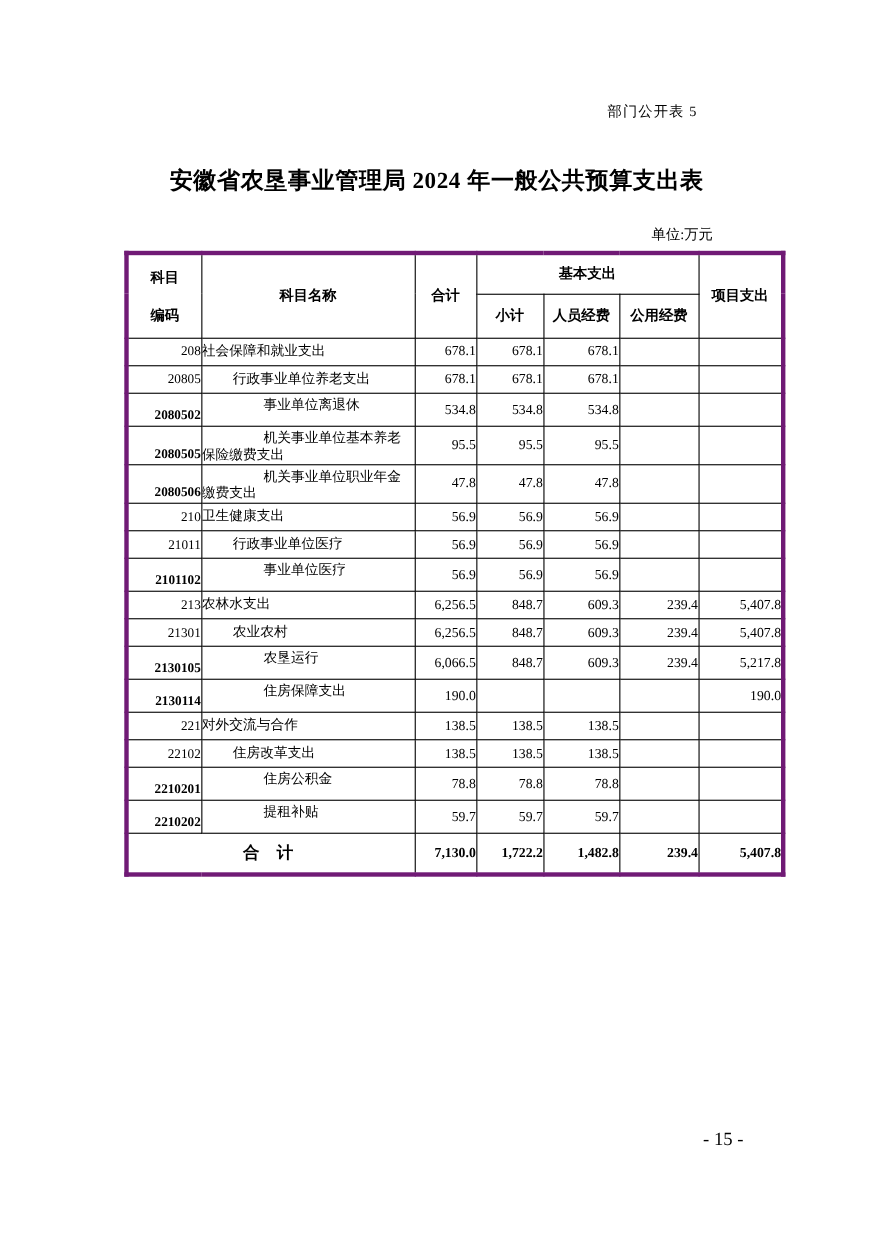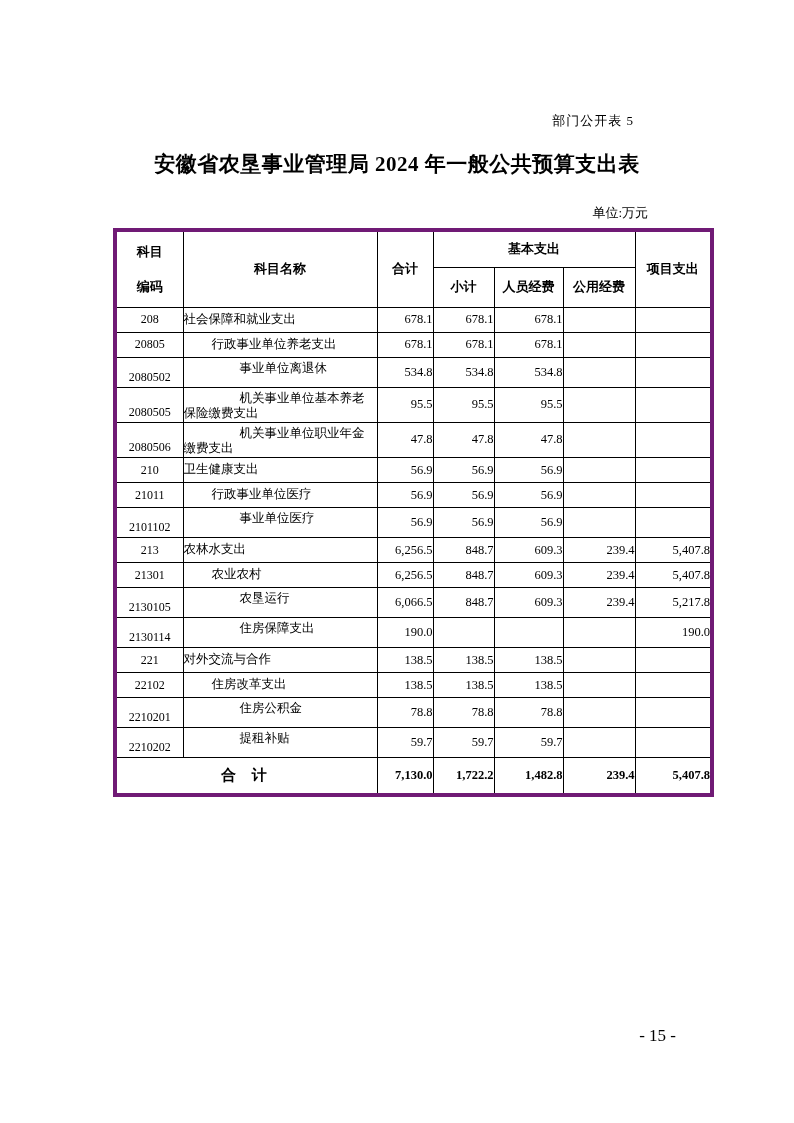--- a/index.html
+++ b/index.html
@@ -6,21 +6,21 @@
   .page{
     position:relative;
     width:794px;height:1123px;
     margin:0 auto;
     background:#ffffff;
     font-family:"Liberation Serif","DejaVu Serif",serif;
     color:#000;
     overflow:hidden;
   }
   .doc-label{
-    position:absolute;top:112px;right:160px;
+    position:absolute;top:92px;right:160px;
     font-size:13px;letter-spacing:1px;
   }
   .title{
     position:absolute;top:150px;left:0;width:100%;
     margin:0;text-align:center;
     font-size:21px;font-weight:bold;letter-spacing:0.5px;
   }
   .unit-label{
     position:absolute;top:204px;right:146px;
     font-size:13px;
@@ -46,24 +46,24 @@
   .code-head{
     display:flex;flex-direction:column;justify-content:space-around;
     height:70px;align-items:center;
   }
   
   tr.h-s{height:25px;}
   tr.h-m{height:30px;}
   tr.h-w{height:35px;}
   tr.h-t{height:37px;}
   td.c-code{
-    text-align:center;vertical-align:middle;
+    text-align:right;vertical-align:middle;
     padding-left:6px;font-size:12px;
   }
-  tr.h-m td.c-code, tr.h-w td.c-code{vertical-align:bottom;padding-bottom:2px;}
+  tr.h-m td.c-code, tr.h-w td.c-code{vertical-align:bottom;padding-bottom:2px;font-weight:bold;}
   td.c-name{
     text-align:left;vertical-align:middle;
     padding-left:7px;padding-right:2px;
     line-height:1.25;
   }
   tr.h-m td.c-name, tr.h-w td.c-name{vertical-align:top;padding-top:3px;}
   td.c-name.lvl0{text-indent:0;}
   td.c-name.lvl1{text-indent:28px;}
   td.c-name.lvl2{text-indent:56px;}
   td.c-num{

